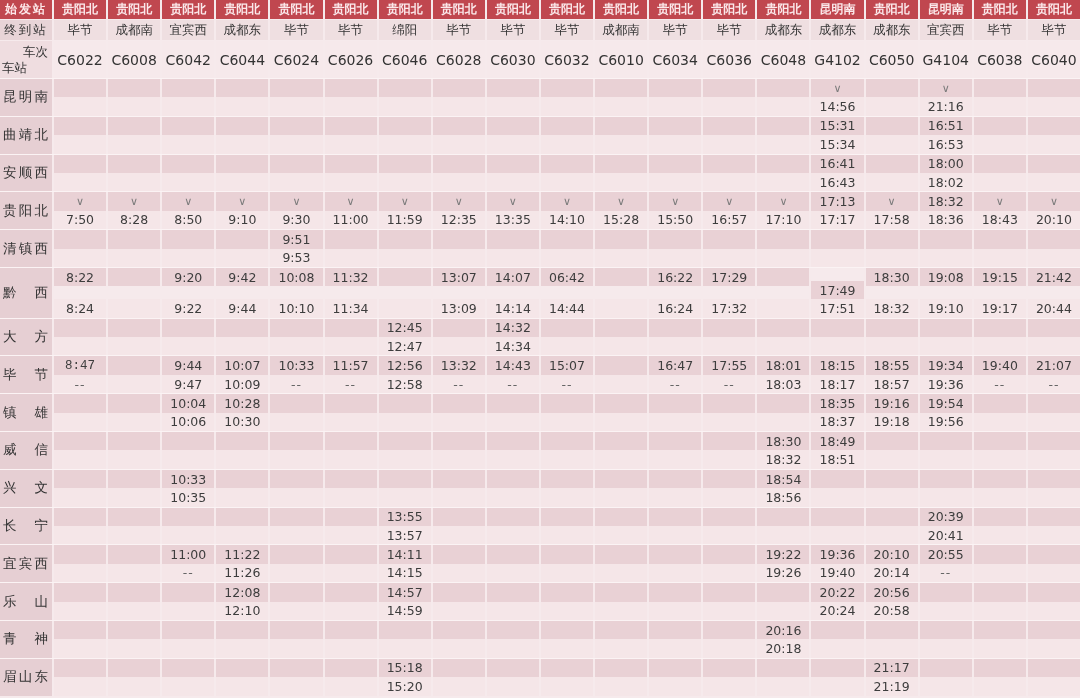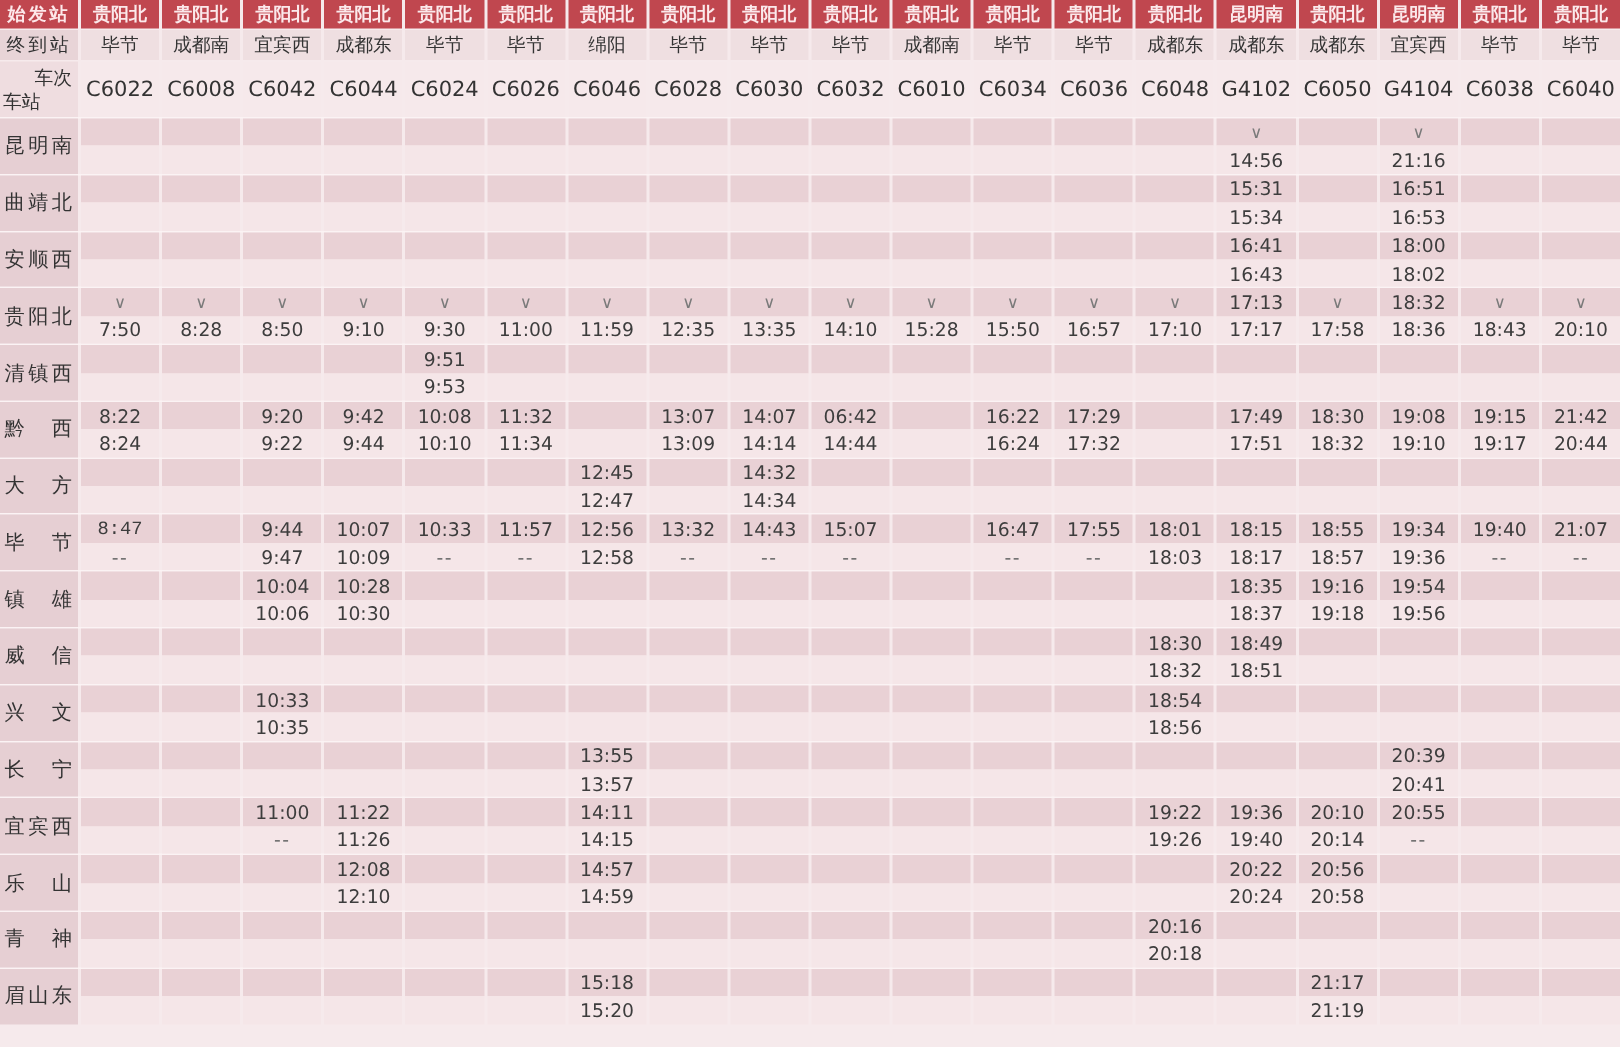--- a/index.html
+++ b/index.html
@@ -338,21 +338,21 @@
         <div class="t arr" style="grid-area: 1 / 6;">10:08</div>
         <div class="t arr" style="grid-area: 1 / 7;">11:32</div>
         <div class="t arr" style="grid-area: 1 / 8;"></div>
         <div class="t arr" style="grid-area: 1 / 9;">13:07</div>
         <div class="t arr" style="grid-area: 1 / 10;">14:07</div>
         <div class="t arr" style="grid-area: 1 / 11;">06:42</div>
         <div class="t arr" style="grid-area: 1 / 12;"></div>
         <div class="t arr" style="grid-area: 1 / 13;">16:22</div>
         <div class="t arr" style="grid-area: 1 / 14;">17:29</div>
         <div class="t arr" style="grid-area: 1 / 15;"></div>
-        <div class="t arr" style="grid-area: 1 / 16;">17:49</div>
+        <div class="t arr" style="grid-area: 1 / 16; margin-top: 13px;">17:49</div>
         <div class="t arr" style="grid-area: 1 / 17;">18:30</div>
         <div class="t arr" style="grid-area: 1 / 18;">19:08</div>
         <div class="t arr" style="grid-area: 1 / 19;">19:15</div>
         <div class="t arr" style="grid-area: 1 / 20;">21:42</div>
         <div class="t dep" style="grid-area: 2 / 2;">8:24</div>
         <div class="t dep" style="grid-area: 2 / 3;"></div>
         <div class="t dep" style="grid-area: 2 / 4;">9:22</div>
         <div class="t dep" style="grid-area: 2 / 5;">9:44</div>
         <div class="t dep" style="grid-area: 2 / 6;">10:10</div>
         <div class="t dep" style="grid-area: 2 / 7;">11:34</div>

